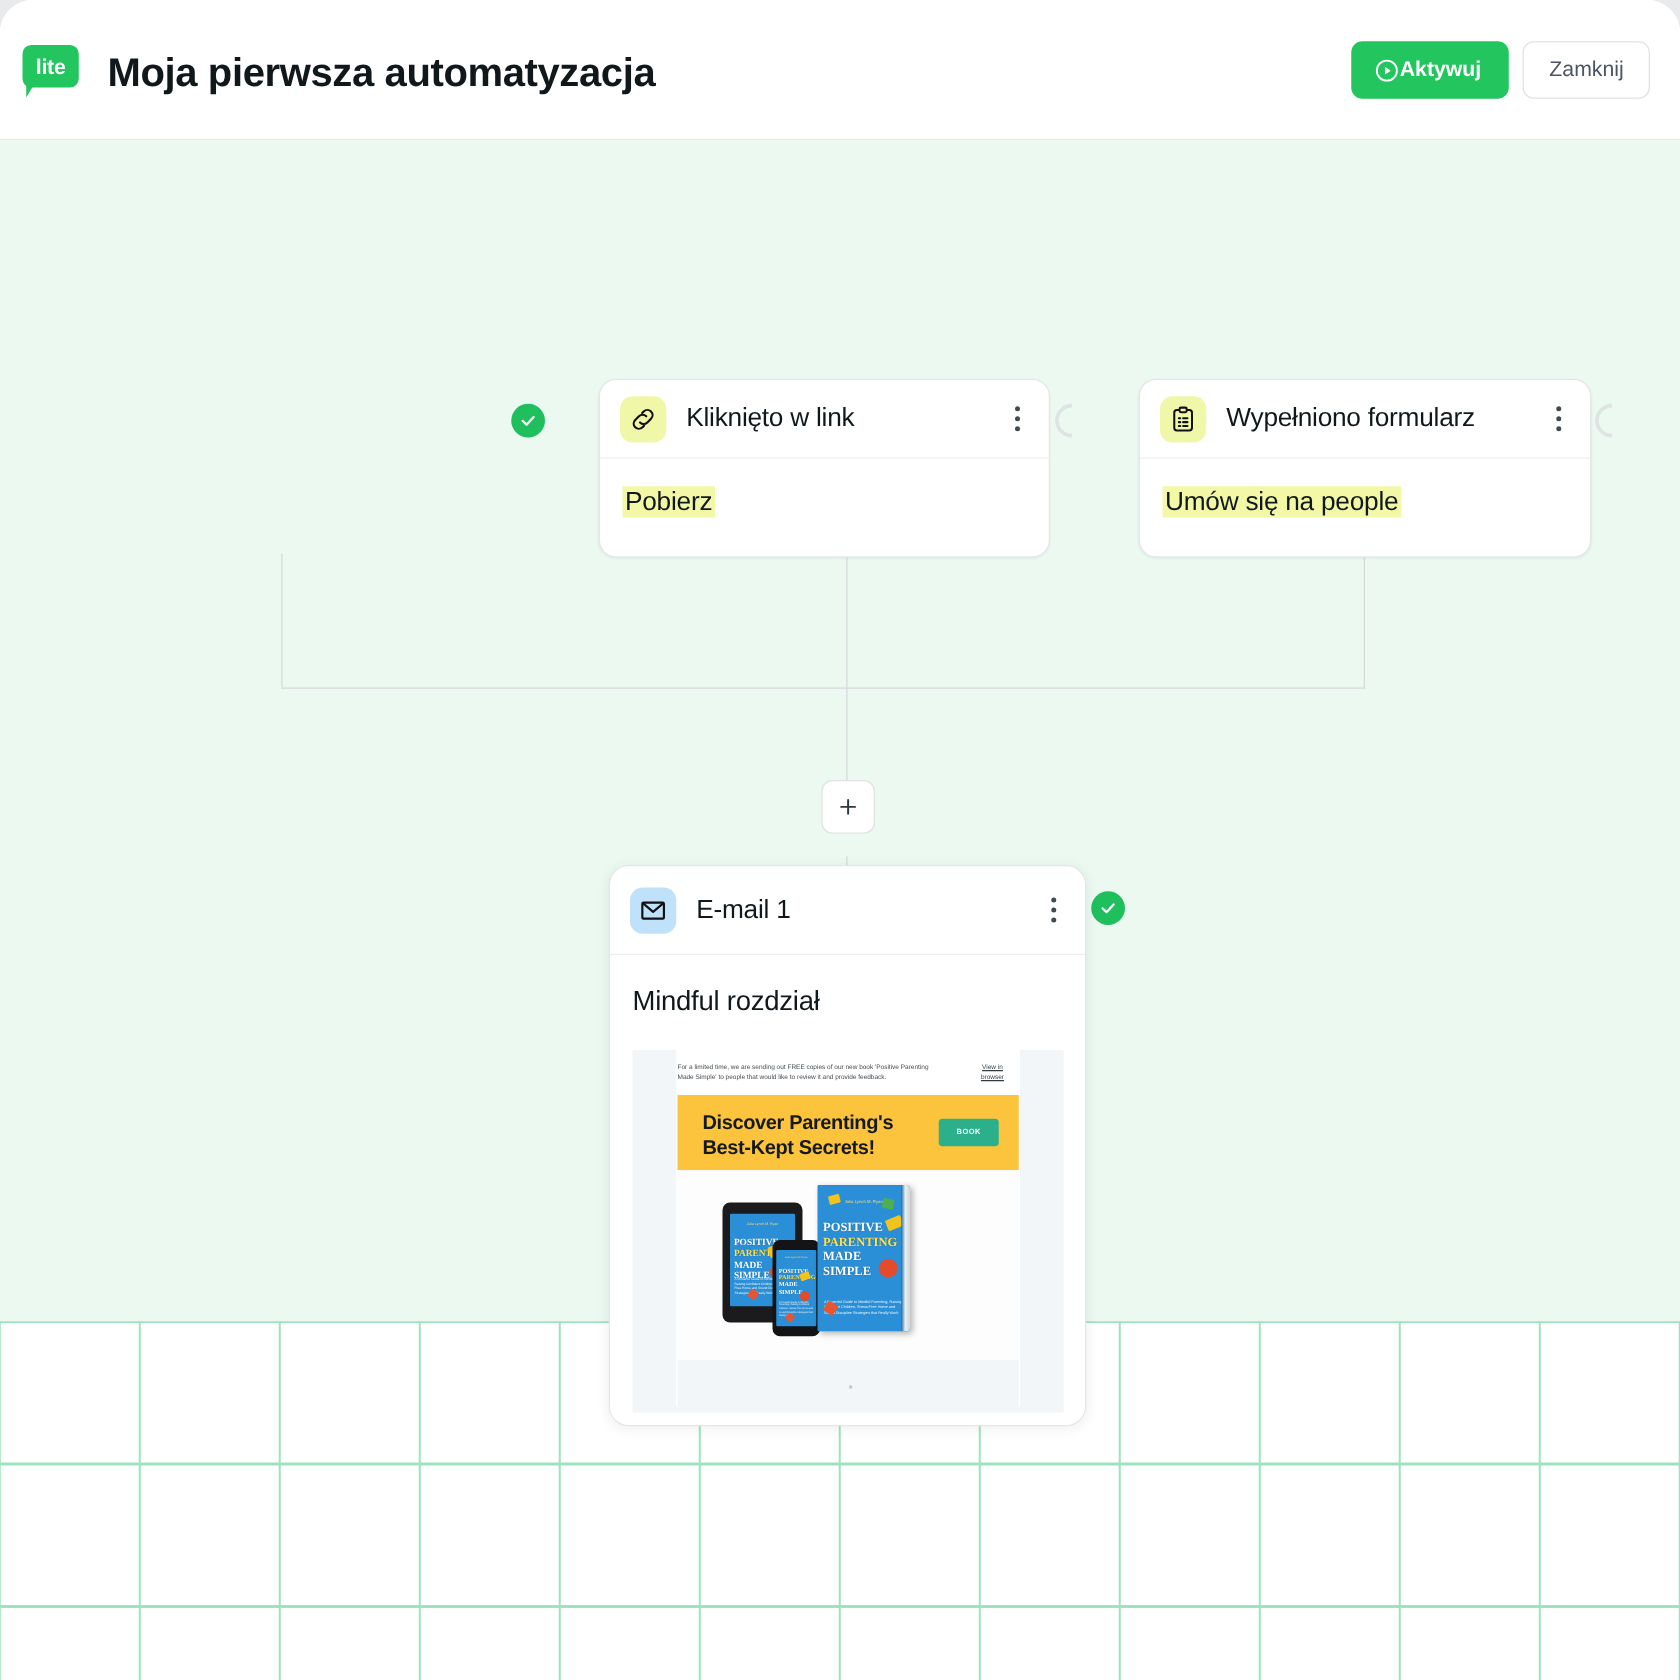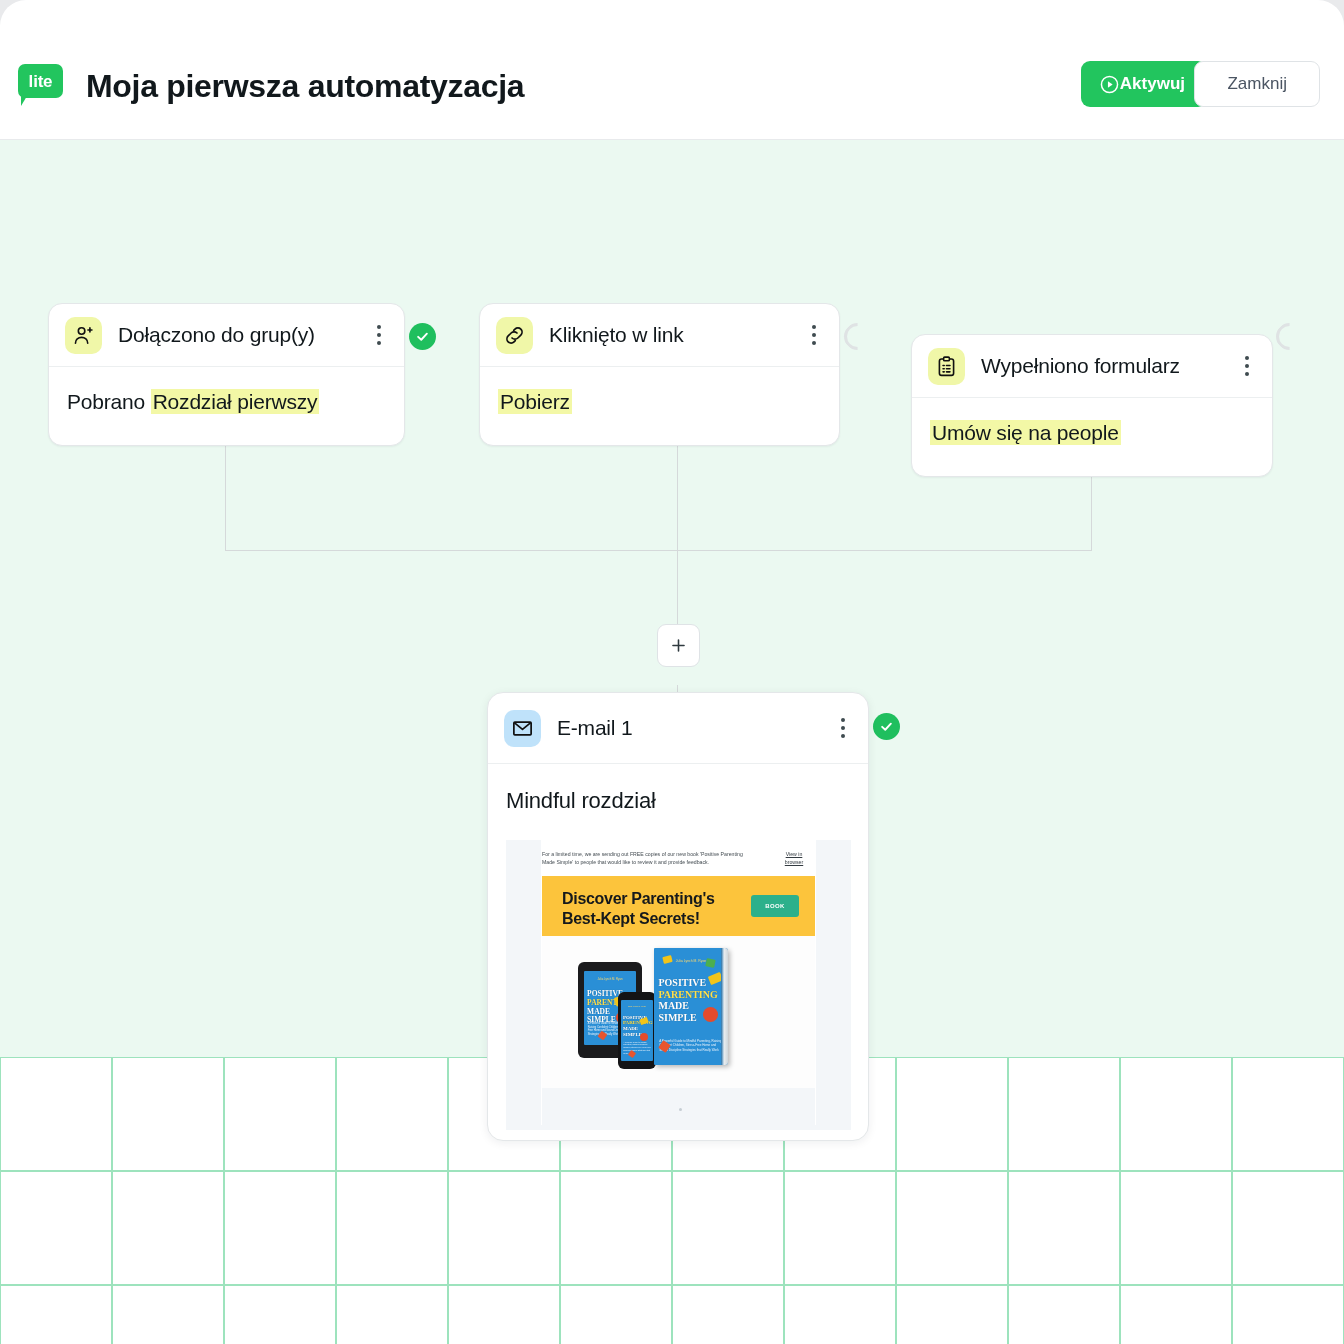--- a/index.html
+++ b/index.html
@@ -18,21 +18,20 @@
   }
 
   
   .topbar{
     position:absolute;left:0;top:0;width:1344px;height:112px;
     background:#ffffff;
     border-bottom:1px solid #e8eaec;
     box-sizing:border-box;
     display:flex;align-items:center;
     z-index:30;
-    margin-top:28px;
   }
   .logo{
     position:absolute;left:18px;top:36px;
     width:45px;height:40px;
   }
   .logo .bubble{
     width:45px;height:34px;background:#22c55e;border-radius:7px;
     display:flex;align-items:center;justify-content:center;
   }
   .logo .bubble span{
@@ -52,21 +51,21 @@
   .btn-activate{
     position:absolute;right:137px;top:33px;
     height:46px;padding:0 22px 0 18px;
     background:#22c55e;color:#fff;border:none;border-radius:9px;
     font-size:17px;font-weight:600;font-family:inherit;
     display:flex;align-items:center;cursor:pointer;
   }
   .btn-activate svg{display:block;}
   .btn-close{
     position:absolute;right:24px;top:33px;
-    height:46px;padding:0 32px;
+    height:46px;padding:0 20px;
     background:#fff;color:#4b5563;border:1px solid #dfe3e6;border-radius:9px;
     font-size:17px;font-weight:500;font-family:inherit;cursor:pointer;
     display:flex;align-items:center;
   }
 
   
   .canvas{
     position:absolute;left:0;top:112px;width:1344px;height:1232px;
     background:#ebf9f1;
     overflow:hidden;
@@ -284,40 +283,20 @@
 
     <div class="grid-area"></div>
 
     <div class="conn" style="left:225px;top:331px;width:1px;height:107px;"></div>
     <div class="conn" style="left:677px;top:331px;width:1px;height:107px;"></div>
     <div class="conn" style="left:1091px;top:331px;width:1px;height:107px;"></div>
     <div class="conn" style="left:225px;top:438px;width:867px;height:1px;"></div>
     <div class="conn" style="left:677px;top:438px;width:1px;height:94px;"></div>
     <div class="conn" style="left:677px;top:573px;width:1px;height:48px;"></div>
 
-    <div class="card" style="left:48px;top:191px;width:355px;height:141px;">
-      <div class="card-head">
-        <div class="icon-tile yellow">
-          <svg width="23" height="23" viewBox="0 0 24 24" fill="none" stroke="#111" stroke-width="1.7" stroke-linecap="round" stroke-linejoin="round">
-            <circle cx="10" cy="7.3" r="3.4"></circle>
-            <path d="M3.6 20c0-3.6 2.9-6.1 6.4-6.1s6.4 2.5 6.4 6.1"></path>
-            <path d="M16.6 6.2h4.2M18.7 4.1v4.2"></path>
-          </svg>
-        </div>
-        <div class="card-title">Dołączono do grup(y)</div>
-        <div class="kebab">
-            <i></i>
-            <i></i>
-            <i></i>
-          </div>
-      </div>
-      <div class="card-body">
-        <span>Pobrano </span><span class="hl">Rozdział pierwszy</span>
-      </div>
-    </div>
     <div class="badge ok" style="left:409px;top:211px;">
       <svg width="15" height="15" viewBox="0 0 24 24" fill="none" stroke="#ffffff" stroke-width="3" stroke-linecap="round" stroke-linejoin="round">
           <path d="M5 12.5 L10 17.2 L19 7.4"></path>
         </svg>
     </div>
 
     <div class="card" style="left:479px;top:191px;width:359px;height:141px;">
       <div class="card-head">
         <div class="icon-tile yellow">
           <svg width="23" height="23" viewBox="0 0 24 24" fill="none" stroke="#111" stroke-width="1.8" stroke-linecap="round" stroke-linejoin="round">
@@ -331,21 +310,21 @@
             <i></i>
             <i></i>
           </div>
       </div>
       <div class="card-body">
         <span></span><span class="hl">Pobierz</span>
       </div>
     </div>
     <div class="badge pending" style="left:844px;top:211px;"></div>
 
-    <div class="card" style="left:911px;top:191px;width:360px;height:141px;margin-top:31px;">
+    <div class="card" style="left:911px;top:191px;width:360px;height:141px;">
       <div class="card-head">
         <div class="icon-tile yellow">
           <svg width="23" height="23" viewBox="0 0 24 24" fill="none" stroke="#111" stroke-width="1.7" stroke-linecap="round" stroke-linejoin="round">
             <rect x="4.6" y="4.2" width="14.8" height="17" rx="2.2"></rect>
             <rect x="9" y="2.2" width="6" height="3.8" rx="1.1" fill="#f0f7a8"></rect>
             <path d="M8.4 11h1.2M8.4 14.3h1.2M8.4 17.6h1.2M12 11h3.6M12 14.3h3.6M12 17.6h3.6"></path>
           </svg>
         </div>
         <div class="card-title">Wypełniono formularz</div>
         <div class="kebab">

